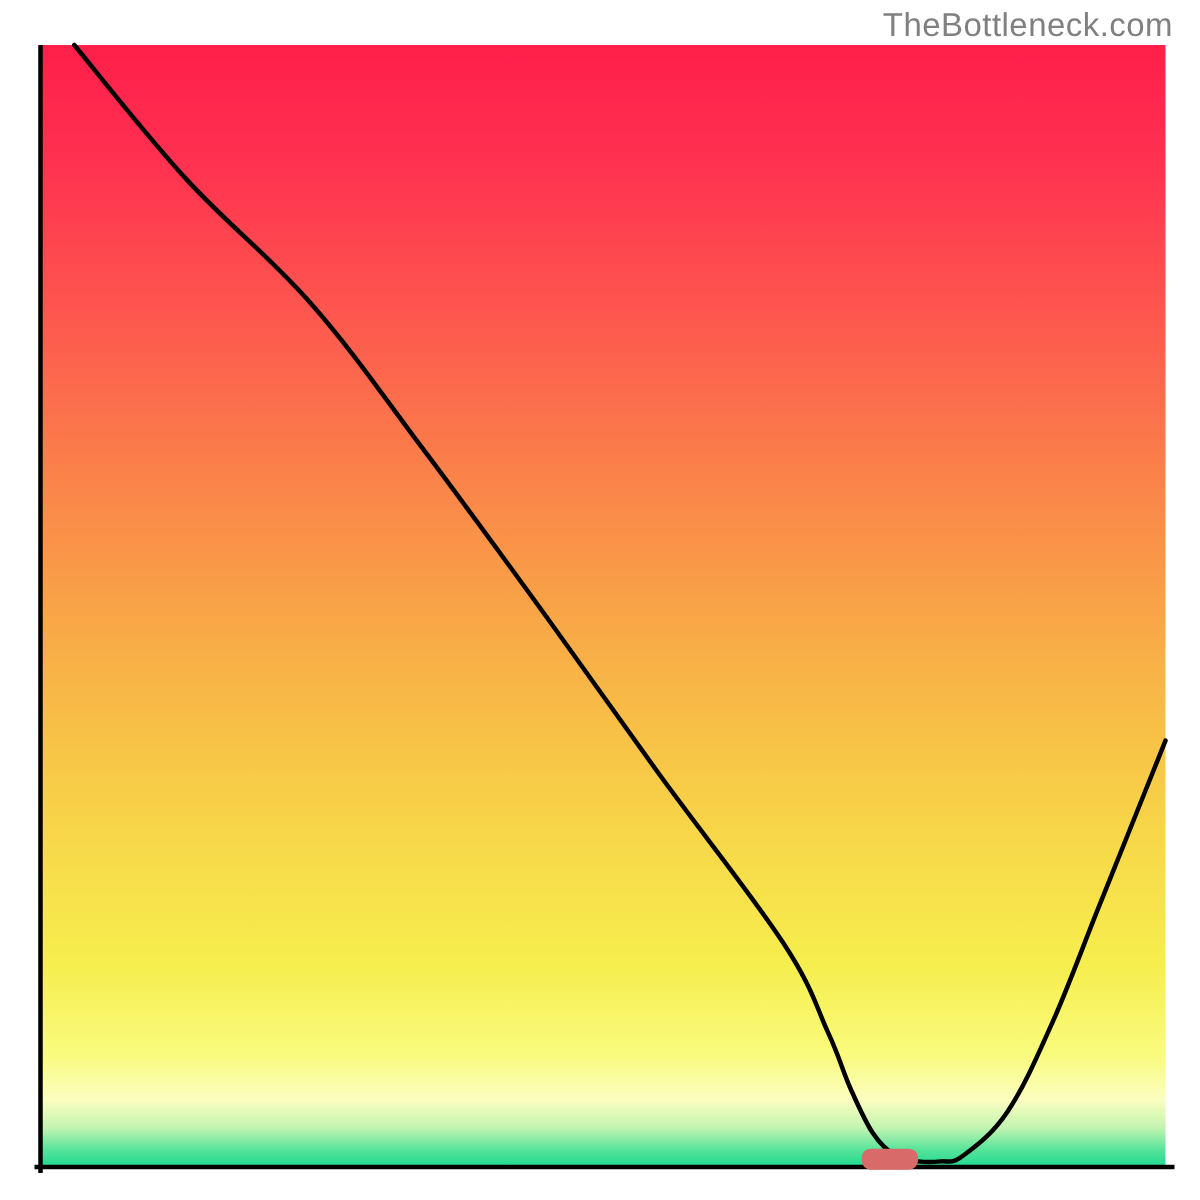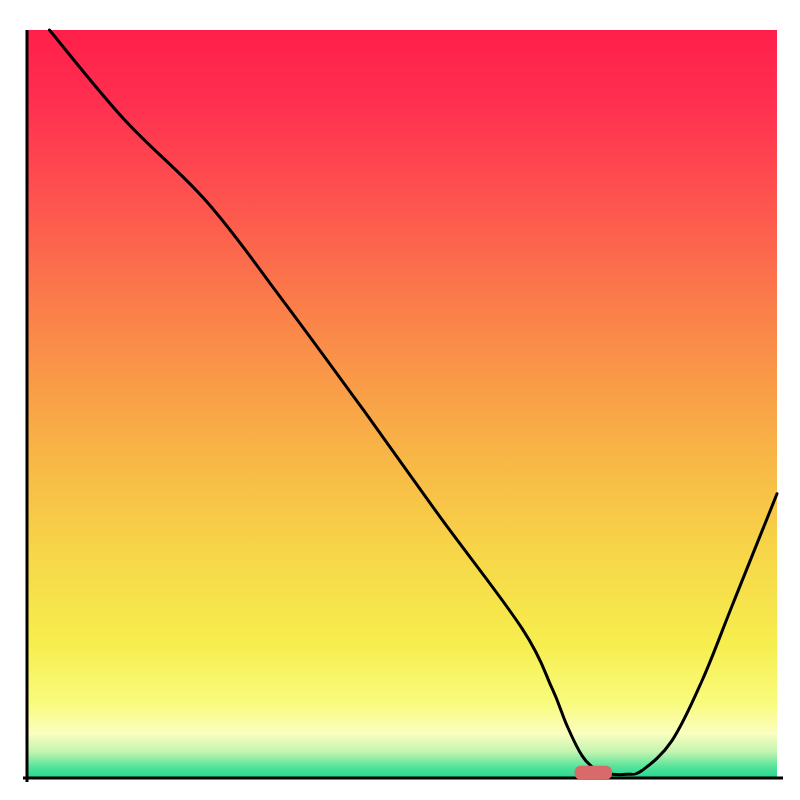--- a/index.html
+++ b/index.html
@@ -31,20 +31,21 @@
     top: 0;
     left: 0;
     width: 800px;
     height: 800px;
   }
 </style>
 </head>
 <body>
 
 <div class="chart-container">
+  <div class="watermark">TheBottleneck.com</div>
   <svg id="chart-svg" viewBox="0 0 800 800">
     <defs>
       <linearGradient id="bg-grad" x1="0" y1="0" x2="0" y2="1">
           <stop offset="0%" stop-color="#ff1f4a"></stop>
           <stop offset="10%" stop-color="#ff3050"></stop>
           <stop offset="25%" stop-color="#fd5a4e"></stop>
           <stop offset="40%" stop-color="#fa8749"></stop>
           <stop offset="55.00000000000001%" stop-color="#f8b146"></stop>
           <stop offset="70%" stop-color="#f7d648"></stop>
           <stop offset="82%" stop-color="#f6ee4e"></stop>

